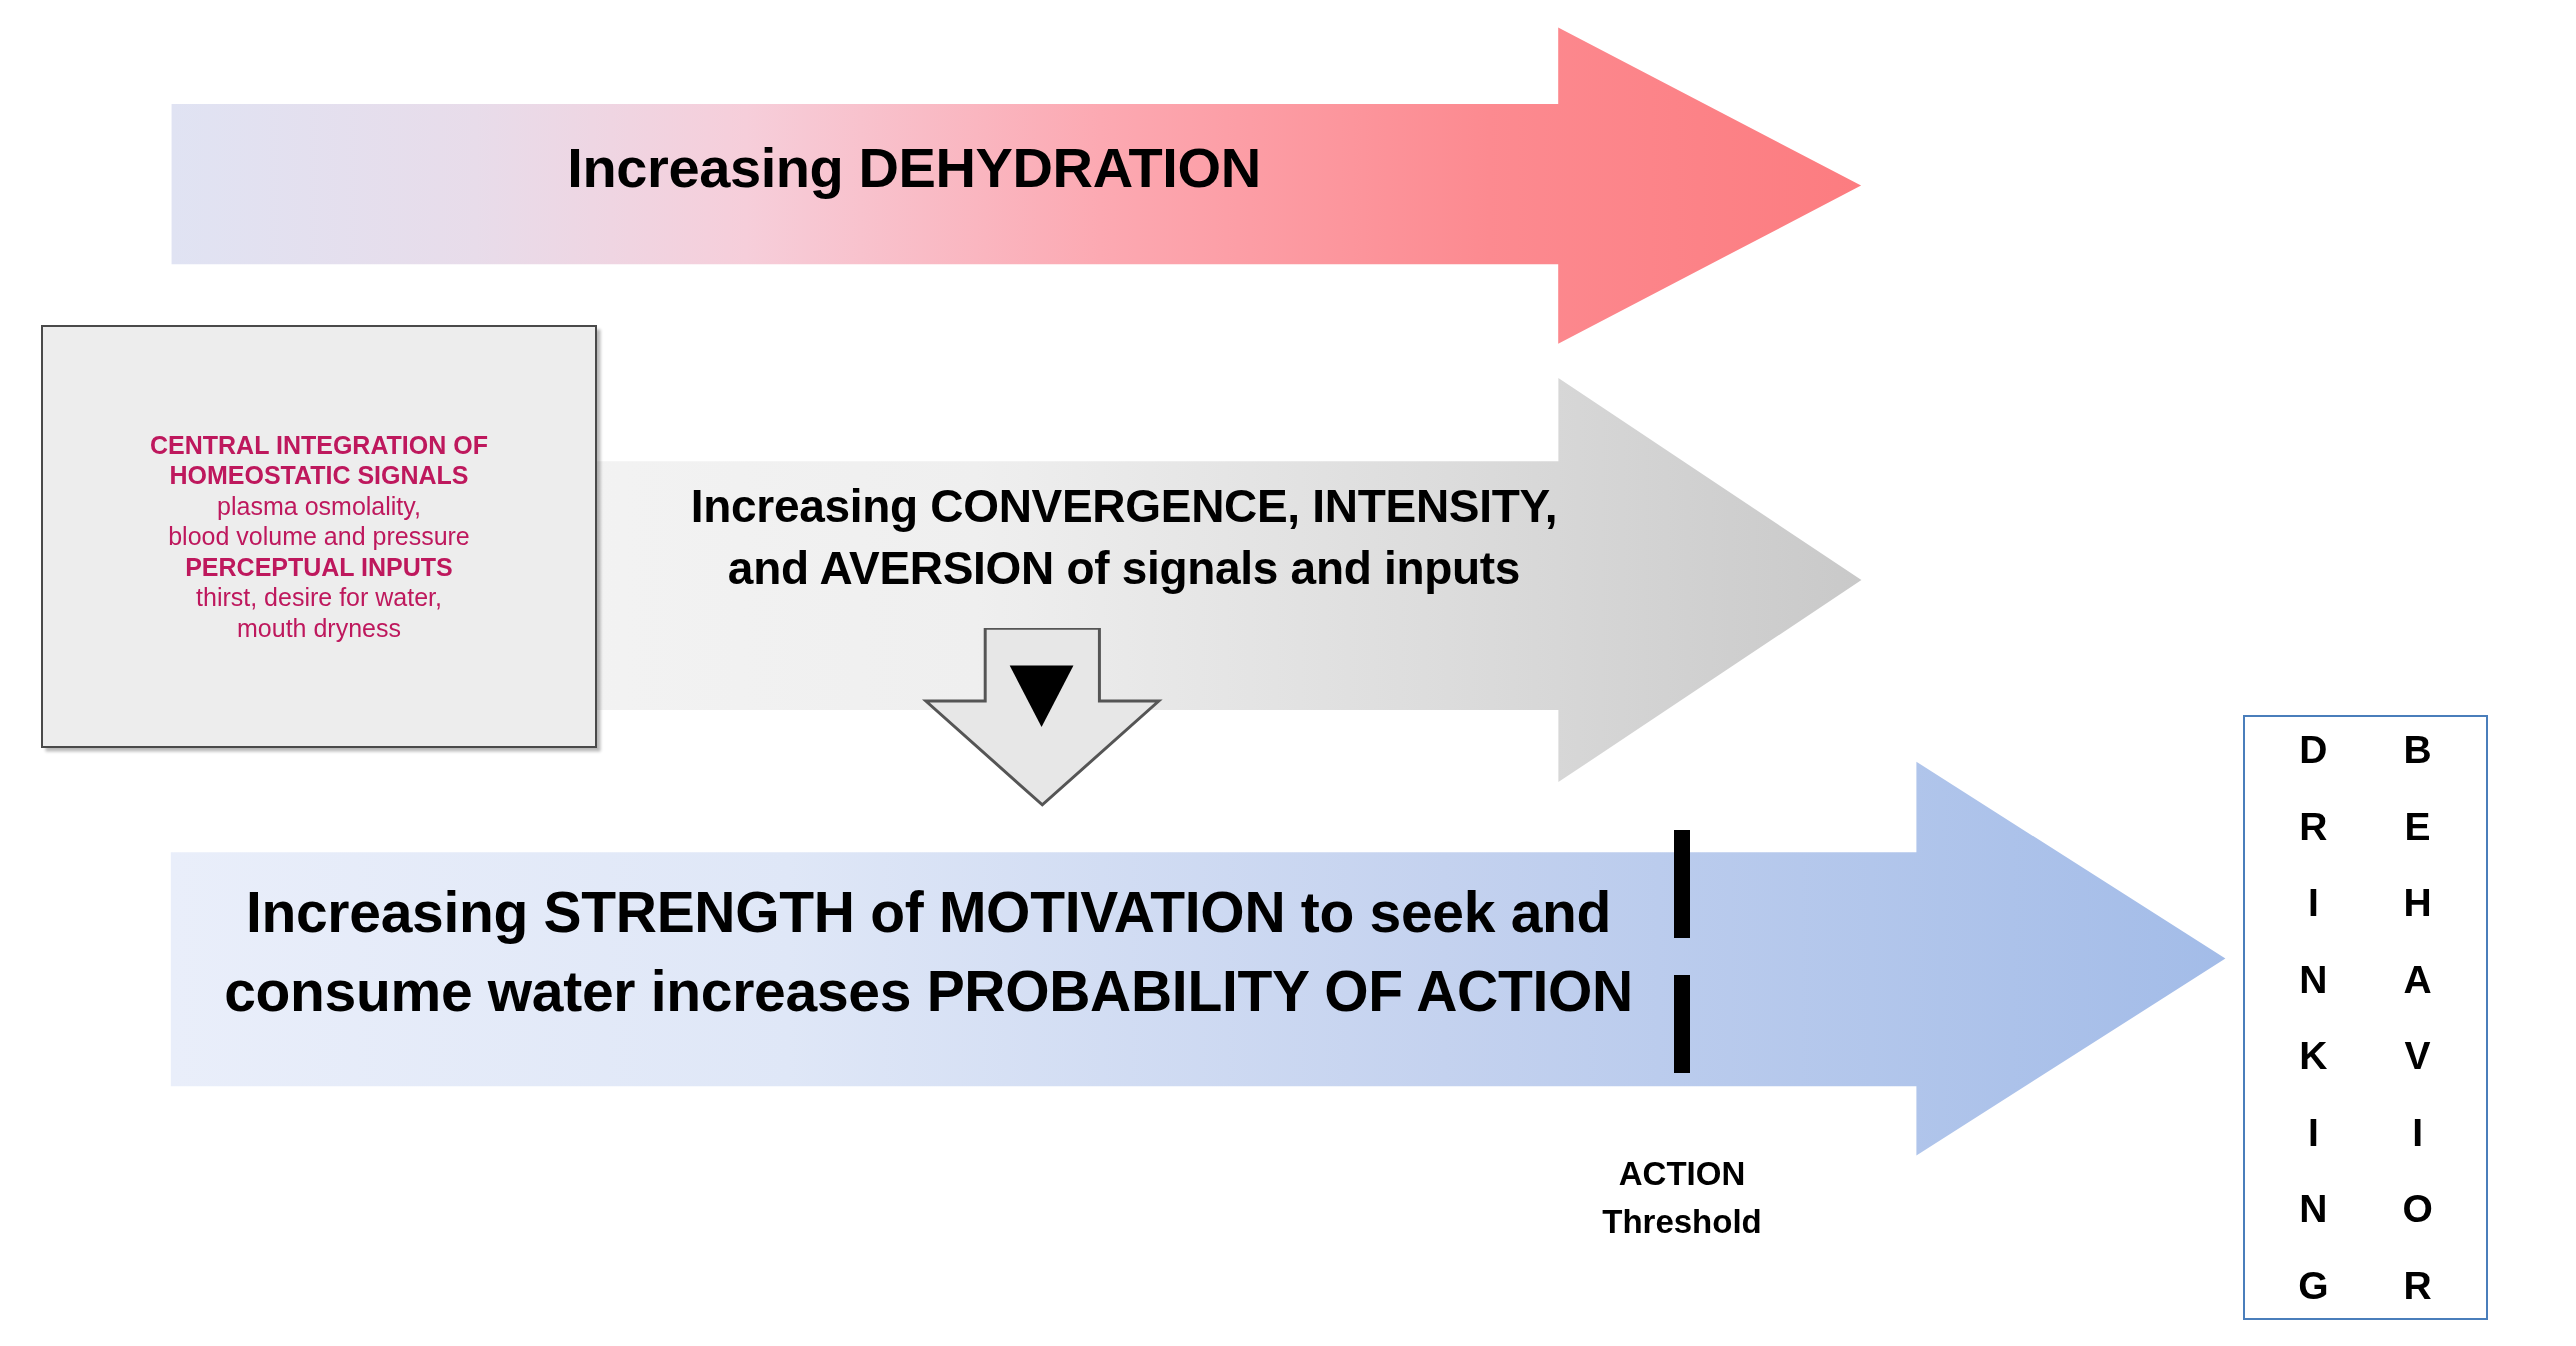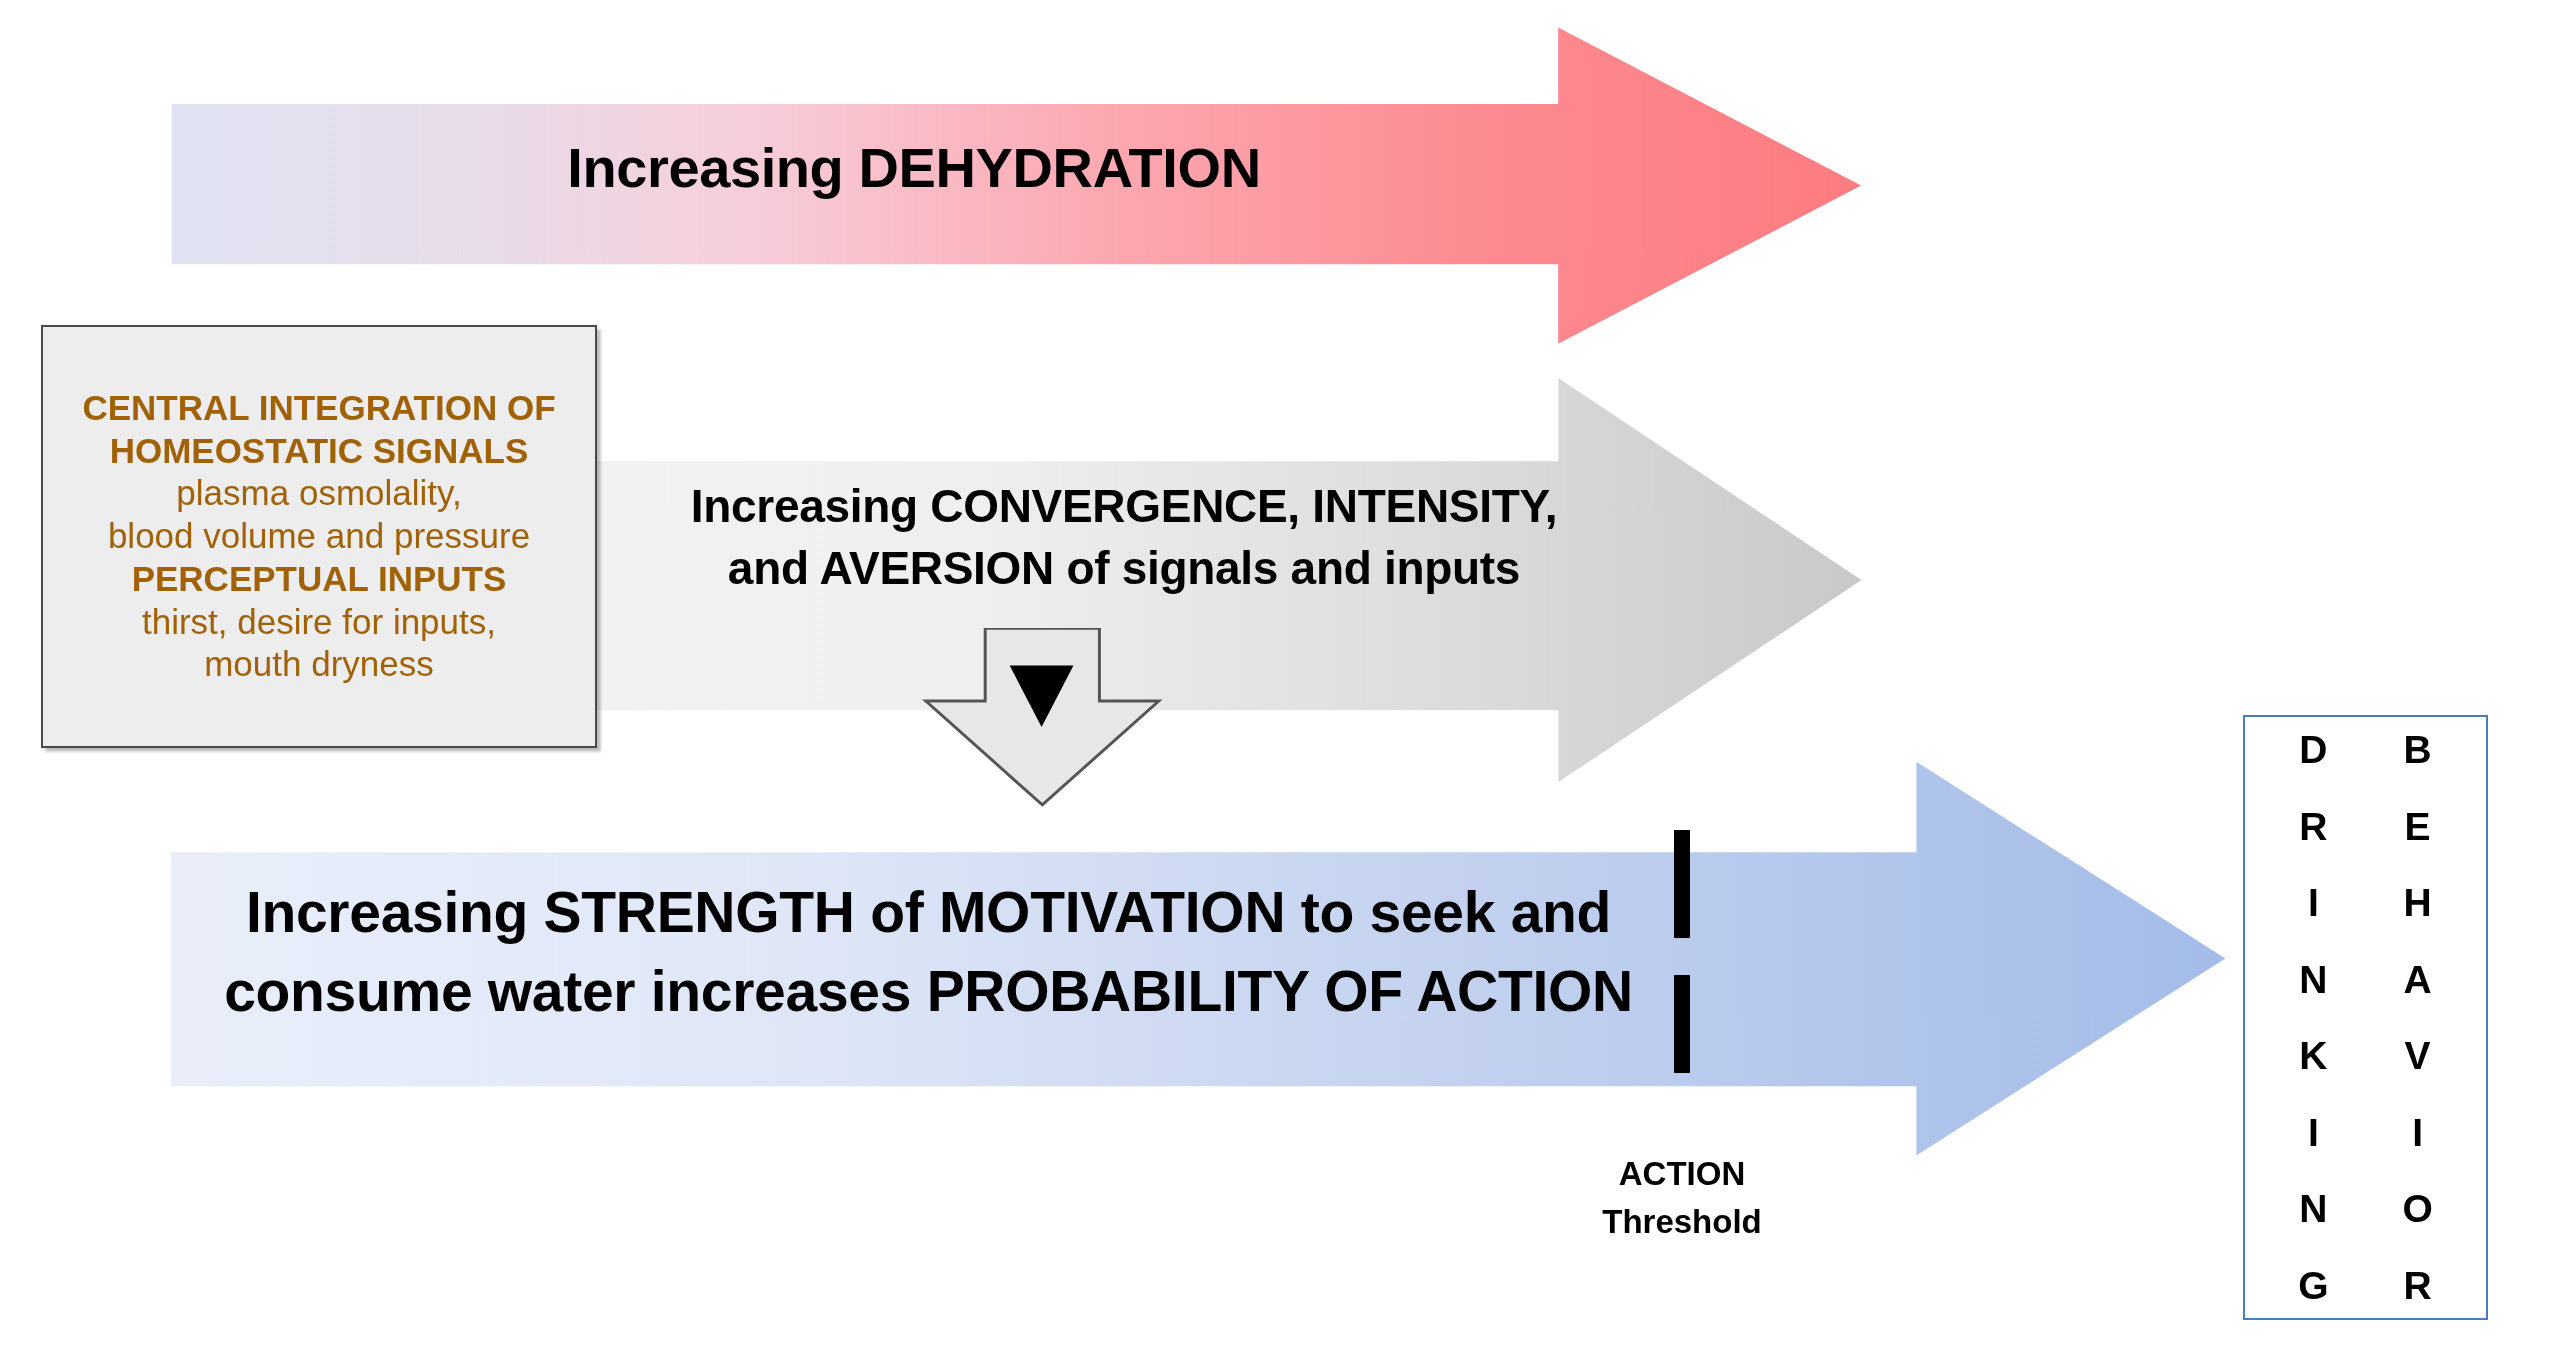--- a/index.html
+++ b/index.html
@@ -74,23 +74,23 @@
     box-shadow: 3.7px 3.7px 3px rgba(0,0,0,0.28);
     display: flex;
     flex-direction: column;
     align-items: center;
     justify-content: center;
     padding: 4.5px 7.4px;
     box-sizing: border-box;
   }
   .hb-line {
     text-align: center;
-    font-size: 35px;
+    font-size: 25px;
     line-height: 1.22;
-    color: #a16207;
+    color: #be185d;
     white-space: nowrap;
   }
   .hb-line.bold { font-weight: bold; letter-spacing: 0px; }
 
   
   #down-arrow {
     left: 914px;
     top: 628px;
     width: 267px;
     height: 238px;
@@ -207,21 +207,21 @@
     <div>Increasing CONVERGENCE, INTENSITY,</div>
     <div>and AVERSION of signals and inputs</div>
   </div>
 
   <div class="abs" id="homeostatic-box">
     <div class="hb-line bold">CENTRAL INTEGRATION OF</div>
     <div class="hb-line bold">HOMEOSTATIC  SIGNALS</div>
     <div class="hb-line">plasma osmolality,</div>
     <div class="hb-line">blood volume and pressure</div>
     <div class="hb-line bold">PERCEPTUAL INPUTS</div>
-    <div class="hb-line">thirst, desire for inputs,</div>
+    <div class="hb-line">thirst, desire for water,</div>
     <div class="hb-line">mouth dryness</div>
   </div>
 
   <div class="abs" id="down-arrow">
     <svg width="267" height="238" viewBox="0 0 360 320" xmlns="http://www.w3.org/2000/svg">
       <path d="M 96,0 L 250,0 L 250,98 L 330,98 L 173,238 L 16,98 L 96,98 Z" fill="#E7E7E7" stroke="#555555" stroke-width="4"></path>
       <path d="M 129,50 L 215,50 L 172,133 Z" fill="#000000"></path>
     </svg>
   </div>
 

